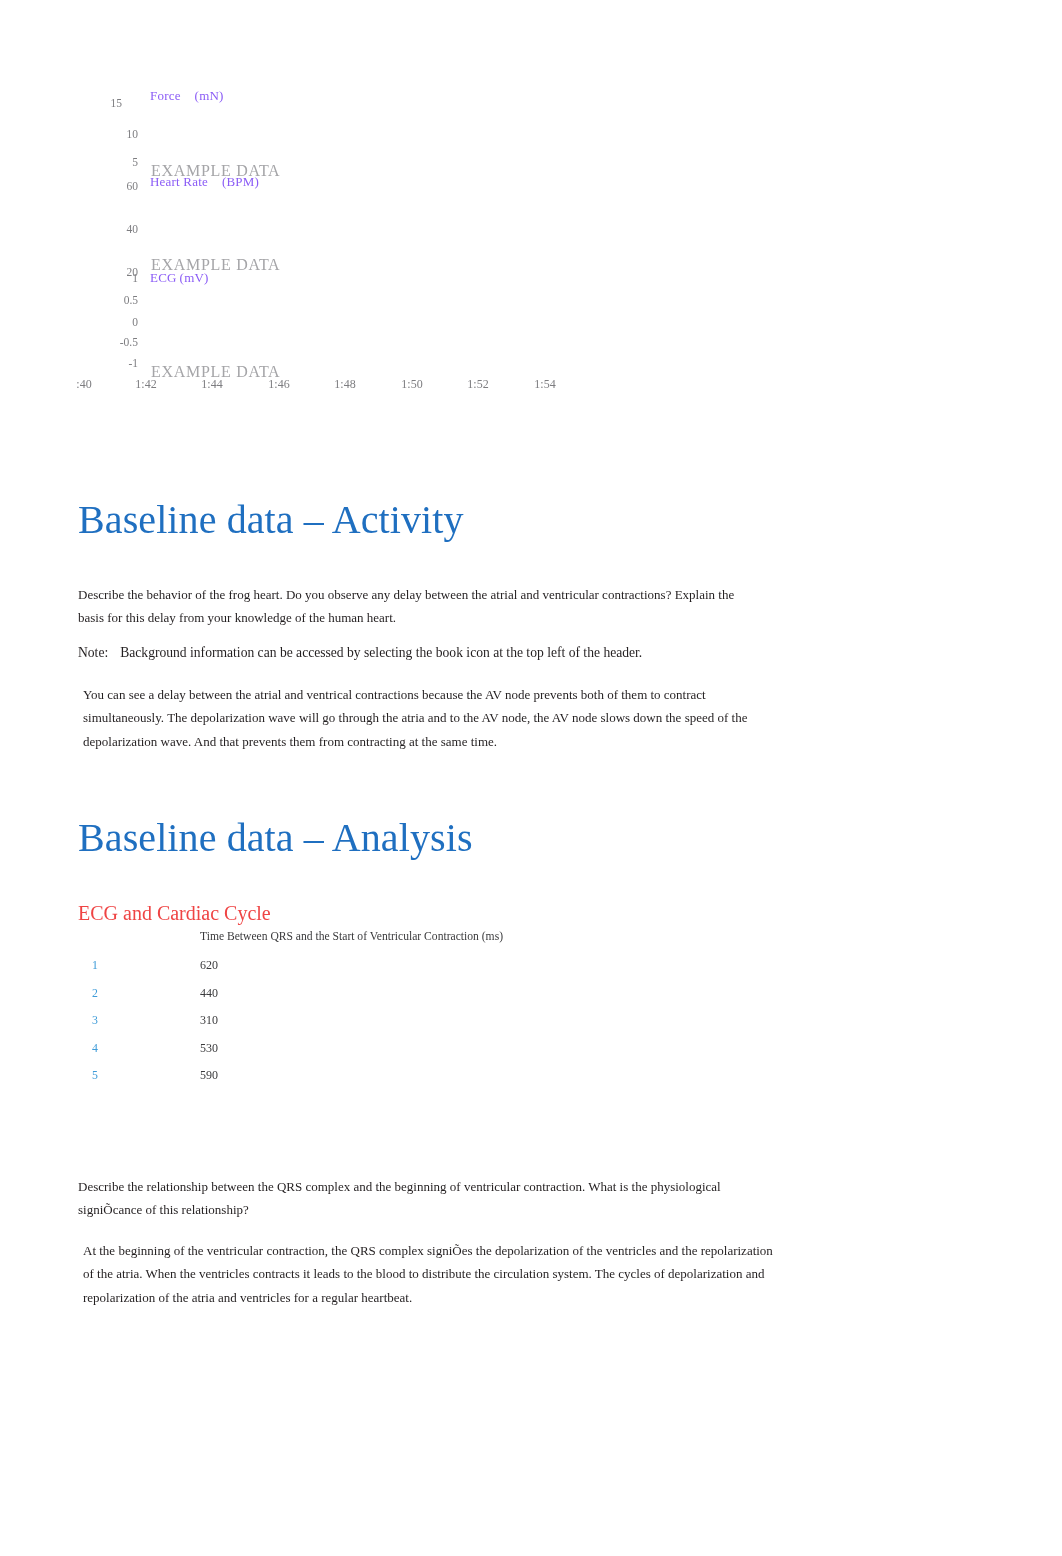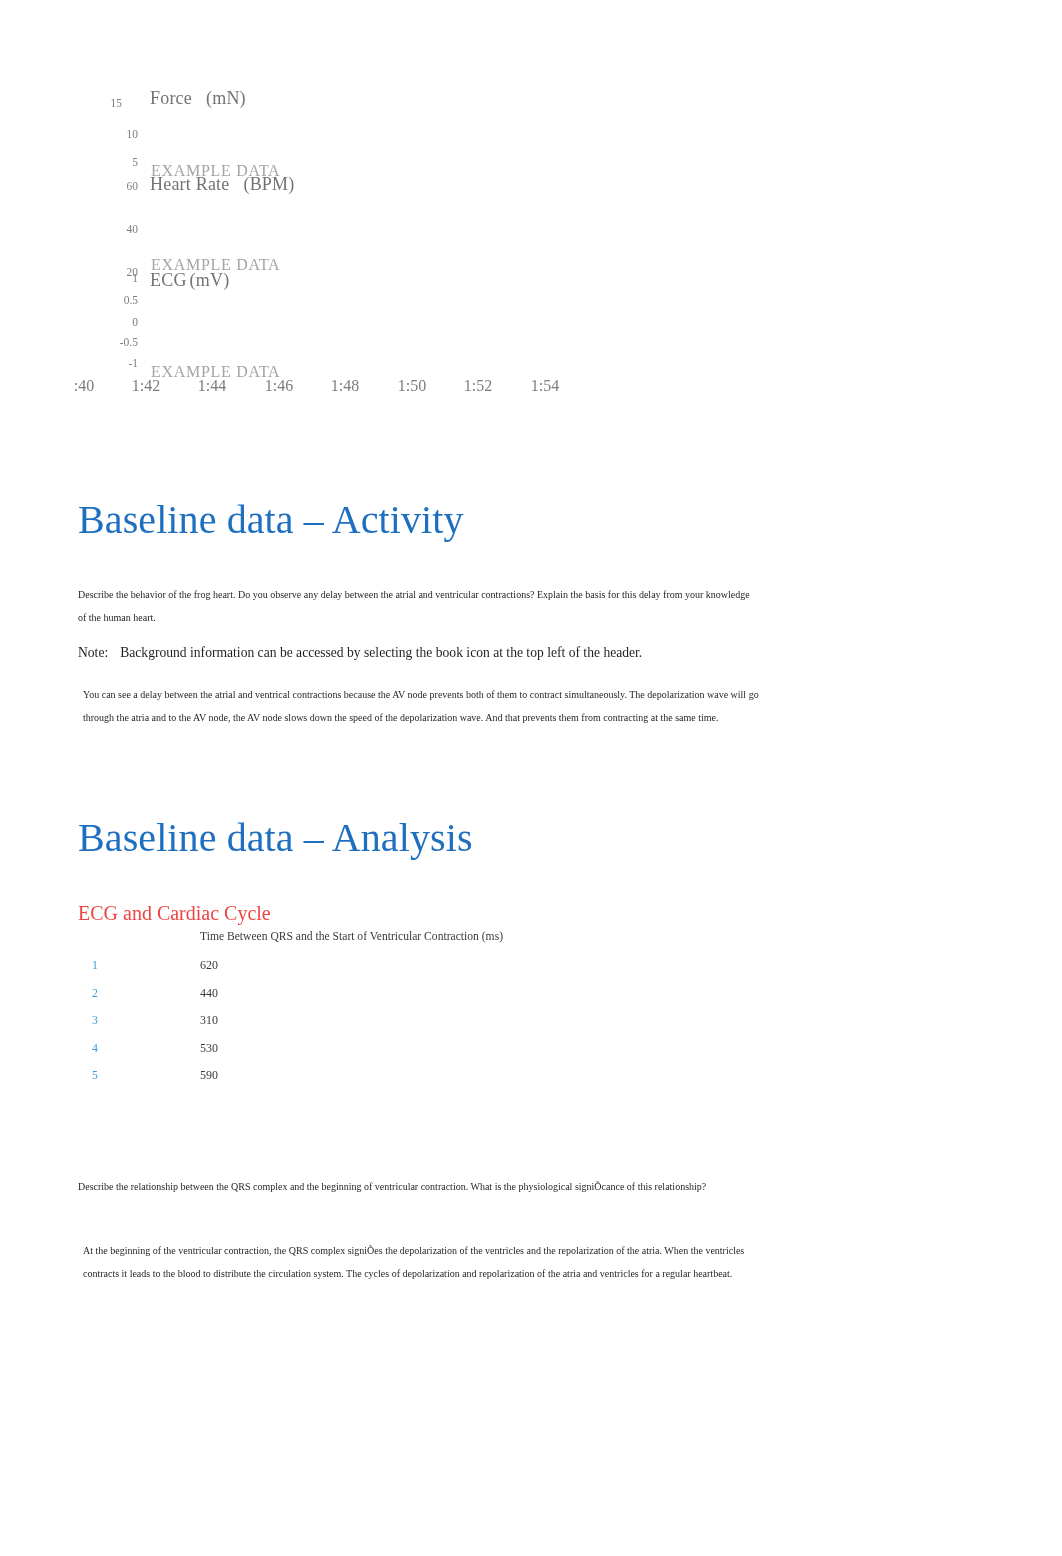--- a/index.html
+++ b/index.html
@@ -34,39 +34,39 @@
     width: 60px;
     text-align: right;
     font-size: 11.5px;
     color: #7d7d80;
     font-family: "Liberation Serif", "DejaVu Serif", serif;
     line-height: 12px;
     white-space: nowrap;
   }
   .series-label {
     position: absolute;
-    font-size: 18px;
-    color: #737373;
+    font-size: 13px;
+    color: #8b5cf6;
     white-space: nowrap;
     letter-spacing: 0.2px;
     text-align: right;
   }
   .series-label .unit {
     margin-left: 14px;
   }
   .watermark {
     position: absolute;
     font-size: 16px;
     color: #a5a5a8;
     letter-spacing: 0.7px;
     white-space: nowrap;
   }
   .x-tick {
     position: absolute;
-    font-size: 16px;
+    font-size: 12px;
     color: #7d7d80;
     white-space: nowrap;
     text-align: center;
   }
 
   
   .doc {
     position: absolute;
     left: 0;
     top: 0;
@@ -77,21 +77,21 @@
     left: 78px;
     font-size: 40px;
     color: #1f6fc0;
     font-weight: normal;
     letter-spacing: 0.1px;
     white-space: nowrap;
     margin: 0;
   }
   .para {
     position: absolute;
-    font-size: 10px;
+    font-size: 13px;
     line-height: 23.3px;
     color: #231f20;
   }
   .para-q {
     left: 78px;
     width: 680px;
   }
   .para-ans {
     left: 83px;
     width: 690px;

